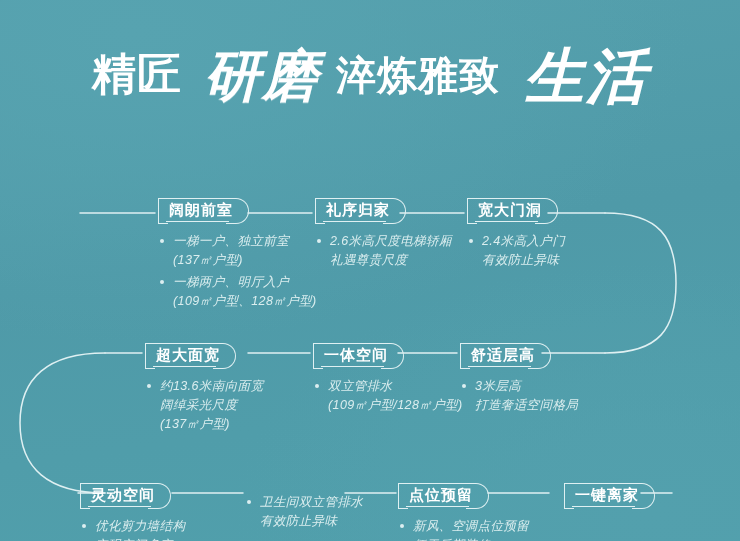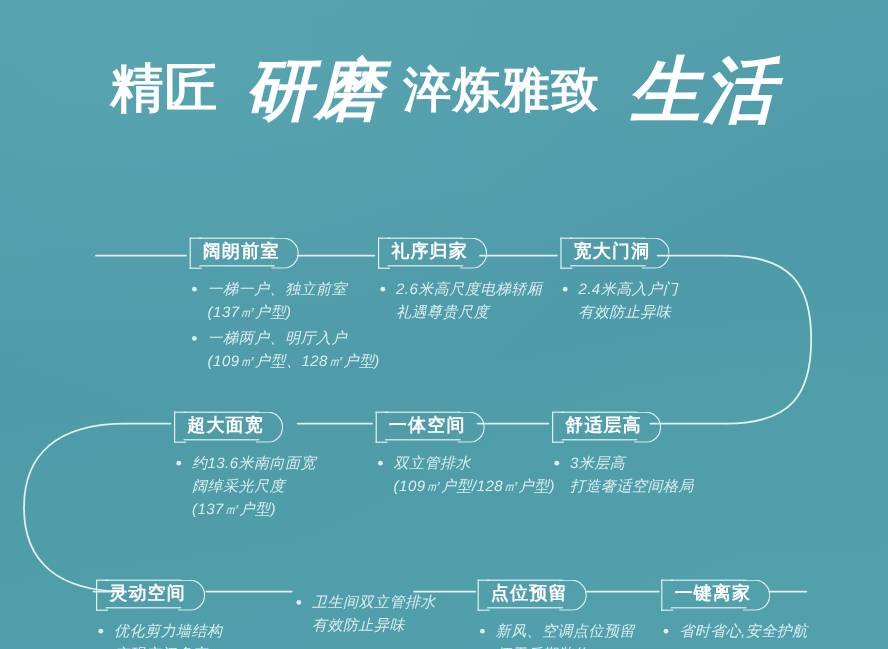--- a/index.html
+++ b/index.html
@@ -174,21 +174,21 @@
   #card-r1c2 { left: 315px; top: 198px; }
   #card-r1c3 { left: 467px; top: 198px; }
 
   #card-r2c1 { left: 145px; top: 343px; }
   #card-r2c2 { left: 313px; top: 343px; }
   #card-r2c3 { left: 460px; top: 343px; }
 
   #card-r3c1 {  left: 80px; top: 483px; }
   #card-r3c2 { left: 245px; top: 483px; }
   #card-r3c3 { left: 398px; top: 483px; }
-  #card-r3c4 { left: 551px; top: 483px; }
+  #card-r3c4 { left: 564px; top: 483px; text-align: right; }
 </style>
 </head>
 <body>
 
 <div id="poster">
 
   <div class="headline">
     <span class="seg seg-a">精匠</span><span class="seg seg-b">研磨</span><span class="seg seg-c">淬炼雅致</span><span class="seg seg-d">生活</span>
   </div>
 
@@ -362,22 +362,15 @@
       </li>
     </ul>
   </div>
 
   <div class="card" id="card-r3c4">
     <div class="chip">
       <span class="chip-top"></span>
       <span class="chip-bot"></span>
       <span class="chip-label">一键离家</span>
     </div>
-    <ul class="bullets">
-      <li>
-        <span class="dot"></span>
-        <span class="ln">省时省心,安全护航</span>
-        <span class="ln sub"></span>
-      </li>
-    </ul>
   </div>
 
 </div>
 
 </body></html>

